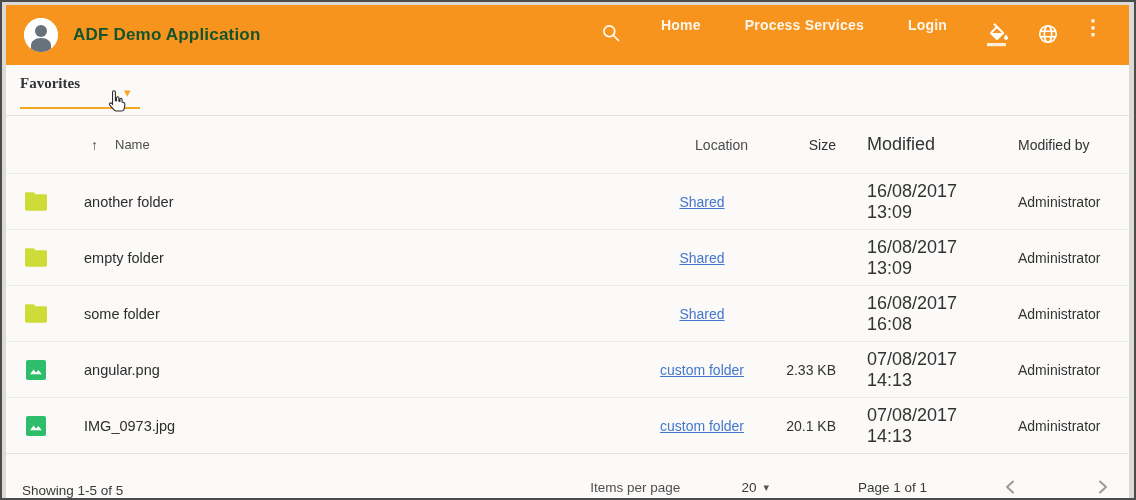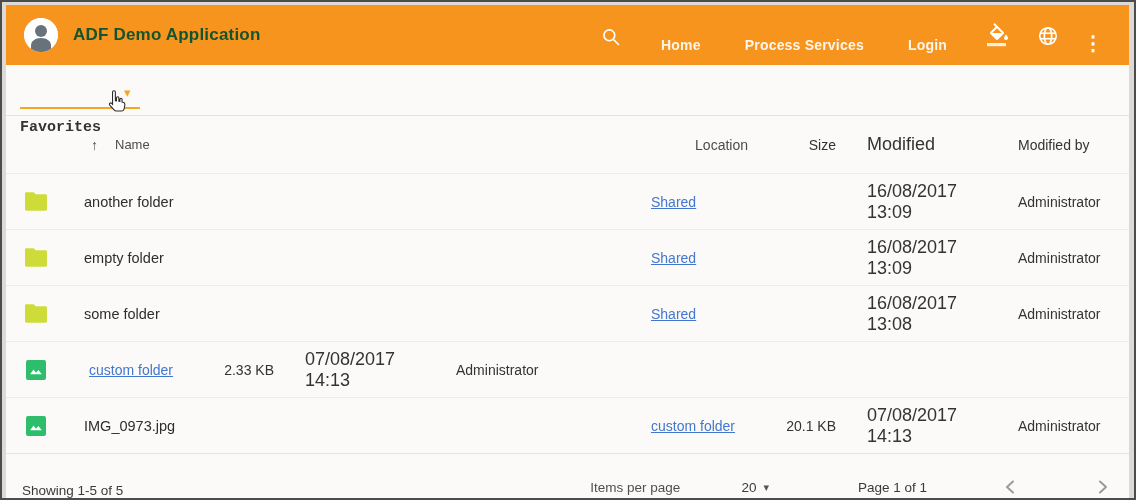--- a/index.html
+++ b/index.html
@@ -16,51 +16,51 @@
   
   .topbar {
     height:60px; background:#f7941d; display:flex; align-items:center;
     padding:0 18px; flex-shrink:0; color:#fff;
   }
   .avatar {
     width:34px; height:34px; border-radius:50%; background:#fff;
     flex-shrink:0; overflow:hidden; display:flex; align-items:flex-end; justify-content:center;
   }
   .app-title { font-size:17px; font-weight:700; margin-left:15px; letter-spacing:.2px; color:#14532d; }
-  .top-right { margin-left:auto; display:flex; align-items:flex-end; }
+  .top-right { margin-left:auto; display:flex; align-items:flex-start; }
   .icon-btn { background:none; border:none; cursor:pointer; display:flex; align-items:center; justify-content:center; padding:6px; }
   .nav-item {
     background:none; border:none; color:#fdf6ec; font-family:"Liberation Sans",sans-serif;
     font-size:14px; font-weight:700; padding:0 22px; cursor:pointer; letter-spacing:.2px;
   }
   .search-btn { margin-right:12px; }
   .kebab { font-size:20px; color:#fff; line-height:1; padding:0 8px; margin-left:10px; font-weight:700; }
   .bucket-btn { margin-left:12px; } .globe-btn { margin-left:14px; }
 
   
   .subbar { position:relative; height:50px; flex-shrink:0; background:#fbfaf8; }
   .fav-btn {
     position:absolute; left:14px; top:10px; background:none; border:none; cursor:pointer;
-    font-family:Liberation Mono, monospace; text-align:left;margin-top:44px;
+    font-family:Liberation Serif, serif; text-align:left;
   }
   .fav-label { font-size:15px; font-weight:700; color:#333; }
   .fav-underline { position:absolute; left:14px; top:42px; width:120px; height:2px; background:#f5a623; }
   .fav-caret { position:absolute; left:118px; top:20px; color:#f5a623; font-size:13px; }
   .cursor-hand { position:absolute; left:99px; top:24px; width:22px; height:24px; z-index:5; }
 
   
   .table { flex:1; display:flex; flex-direction:column; background:#fbfaf8; }
   .trow { display:flex; align-items:center; height:56px; border-top:1px solid #ececea; flex-shrink:0; }
   .thead { height:58px; border-top:1px solid #e4e3e0; color:#4c4c4c; font-size:13px; }
   .c-icon { width:60px; display:flex; justify-content:center; align-items:center; flex-shrink:0; }
   .c-name { flex:1; padding-left:18px; font-size:14.5px; color:#2d2d2d; }
   .thead .c-name { display:flex; align-items:center; color:#4c4c4c; font-size:13px; }
   .sort-arrow { font-size:14px; color:#4c4c4c; margin-left:7px; }
   .thead .col-label { margin-left:17px; }
-  .c-loc { width:125px; padding-left:23px; flex-shrink:0; font-size:14px; }
+  .c-loc { width:125px; padding-left:23px; flex-shrink:0; font-size:14px;text-align:center; }
   .thead .c-loc { padding-left:0; padding-right:5px; text-align:right; }
   .c-size { width:95px; text-align:right; padding-right:12px; flex-shrink:0; font-size:14px; color:#333; }
   .c-mod { width:155px; padding-left:19px; flex-shrink:0; font-size:18px; color:#333; }
   .c-modby { width:126px; padding-left:15px; flex-shrink:0; font-size:14px; color:#333; }
   a.cell-link { color:#4377cd; text-decoration:underline; cursor:pointer; }
 
   
   .footer {
     height:45px; border-top:1px solid #e4e3e0; display:flex; align-items:flex-end;
     padding:0 16px; flex-shrink:0; background:#fbfaf8; font-size:13.5px; color:#3a3a3a;
@@ -172,31 +172,32 @@
 
     <div class="trow">
       <div class="c-icon">
         <svg width="22" height="19" viewBox="0 0 24 20">
           <path fill="#cddc39" d="M9.5 0H1.6C.7 0 0 .7 0 1.6v16.8c0 .9.7 1.6 1.6 1.6h20.8c.9 0 1.6-.7 1.6-1.6V3.8c0-.9-.7-1.6-1.6-1.6H11.7L9.5 0z"></path>
         </svg>
       </div>
       <div class="c-name">some folder</div>
       <div class="c-loc"><a class="cell-link">Shared</a></div>
       <div class="c-size"></div>
-      <div class="c-mod">16/08/2017 13:08</div>
+      <div class="c-mod">16/08/2017 16:08</div>
       <div class="c-modby">Administrator</div>
     </div>
 
     <div class="trow">
       <div class="c-icon">
         <svg width="20" height="20" viewBox="0 0 24 24">
           <rect x="0" y="0" width="24" height="24" rx="2.5" fill="#2ebd6b"></rect>
           <path fill="#ffffff" d="M5 17l4-5.5 3 3.8L14.8 12 19 17H5z"></path>
         </svg>
       </div>
+      <div class="c-name">angular.png</div>
       <div class="c-loc"><a class="cell-link">custom folder</a></div>
       <div class="c-size">2.33 KB</div>
       <div class="c-mod">07/08/2017 14:13</div>
       <div class="c-modby">Administrator</div>
     </div>
 
     <div class="trow">
       <div class="c-icon">
         <svg width="20" height="20" viewBox="0 0 24 24">
           <rect x="0" y="0" width="24" height="24" rx="2.5" fill="#2ebd6b"></rect>

